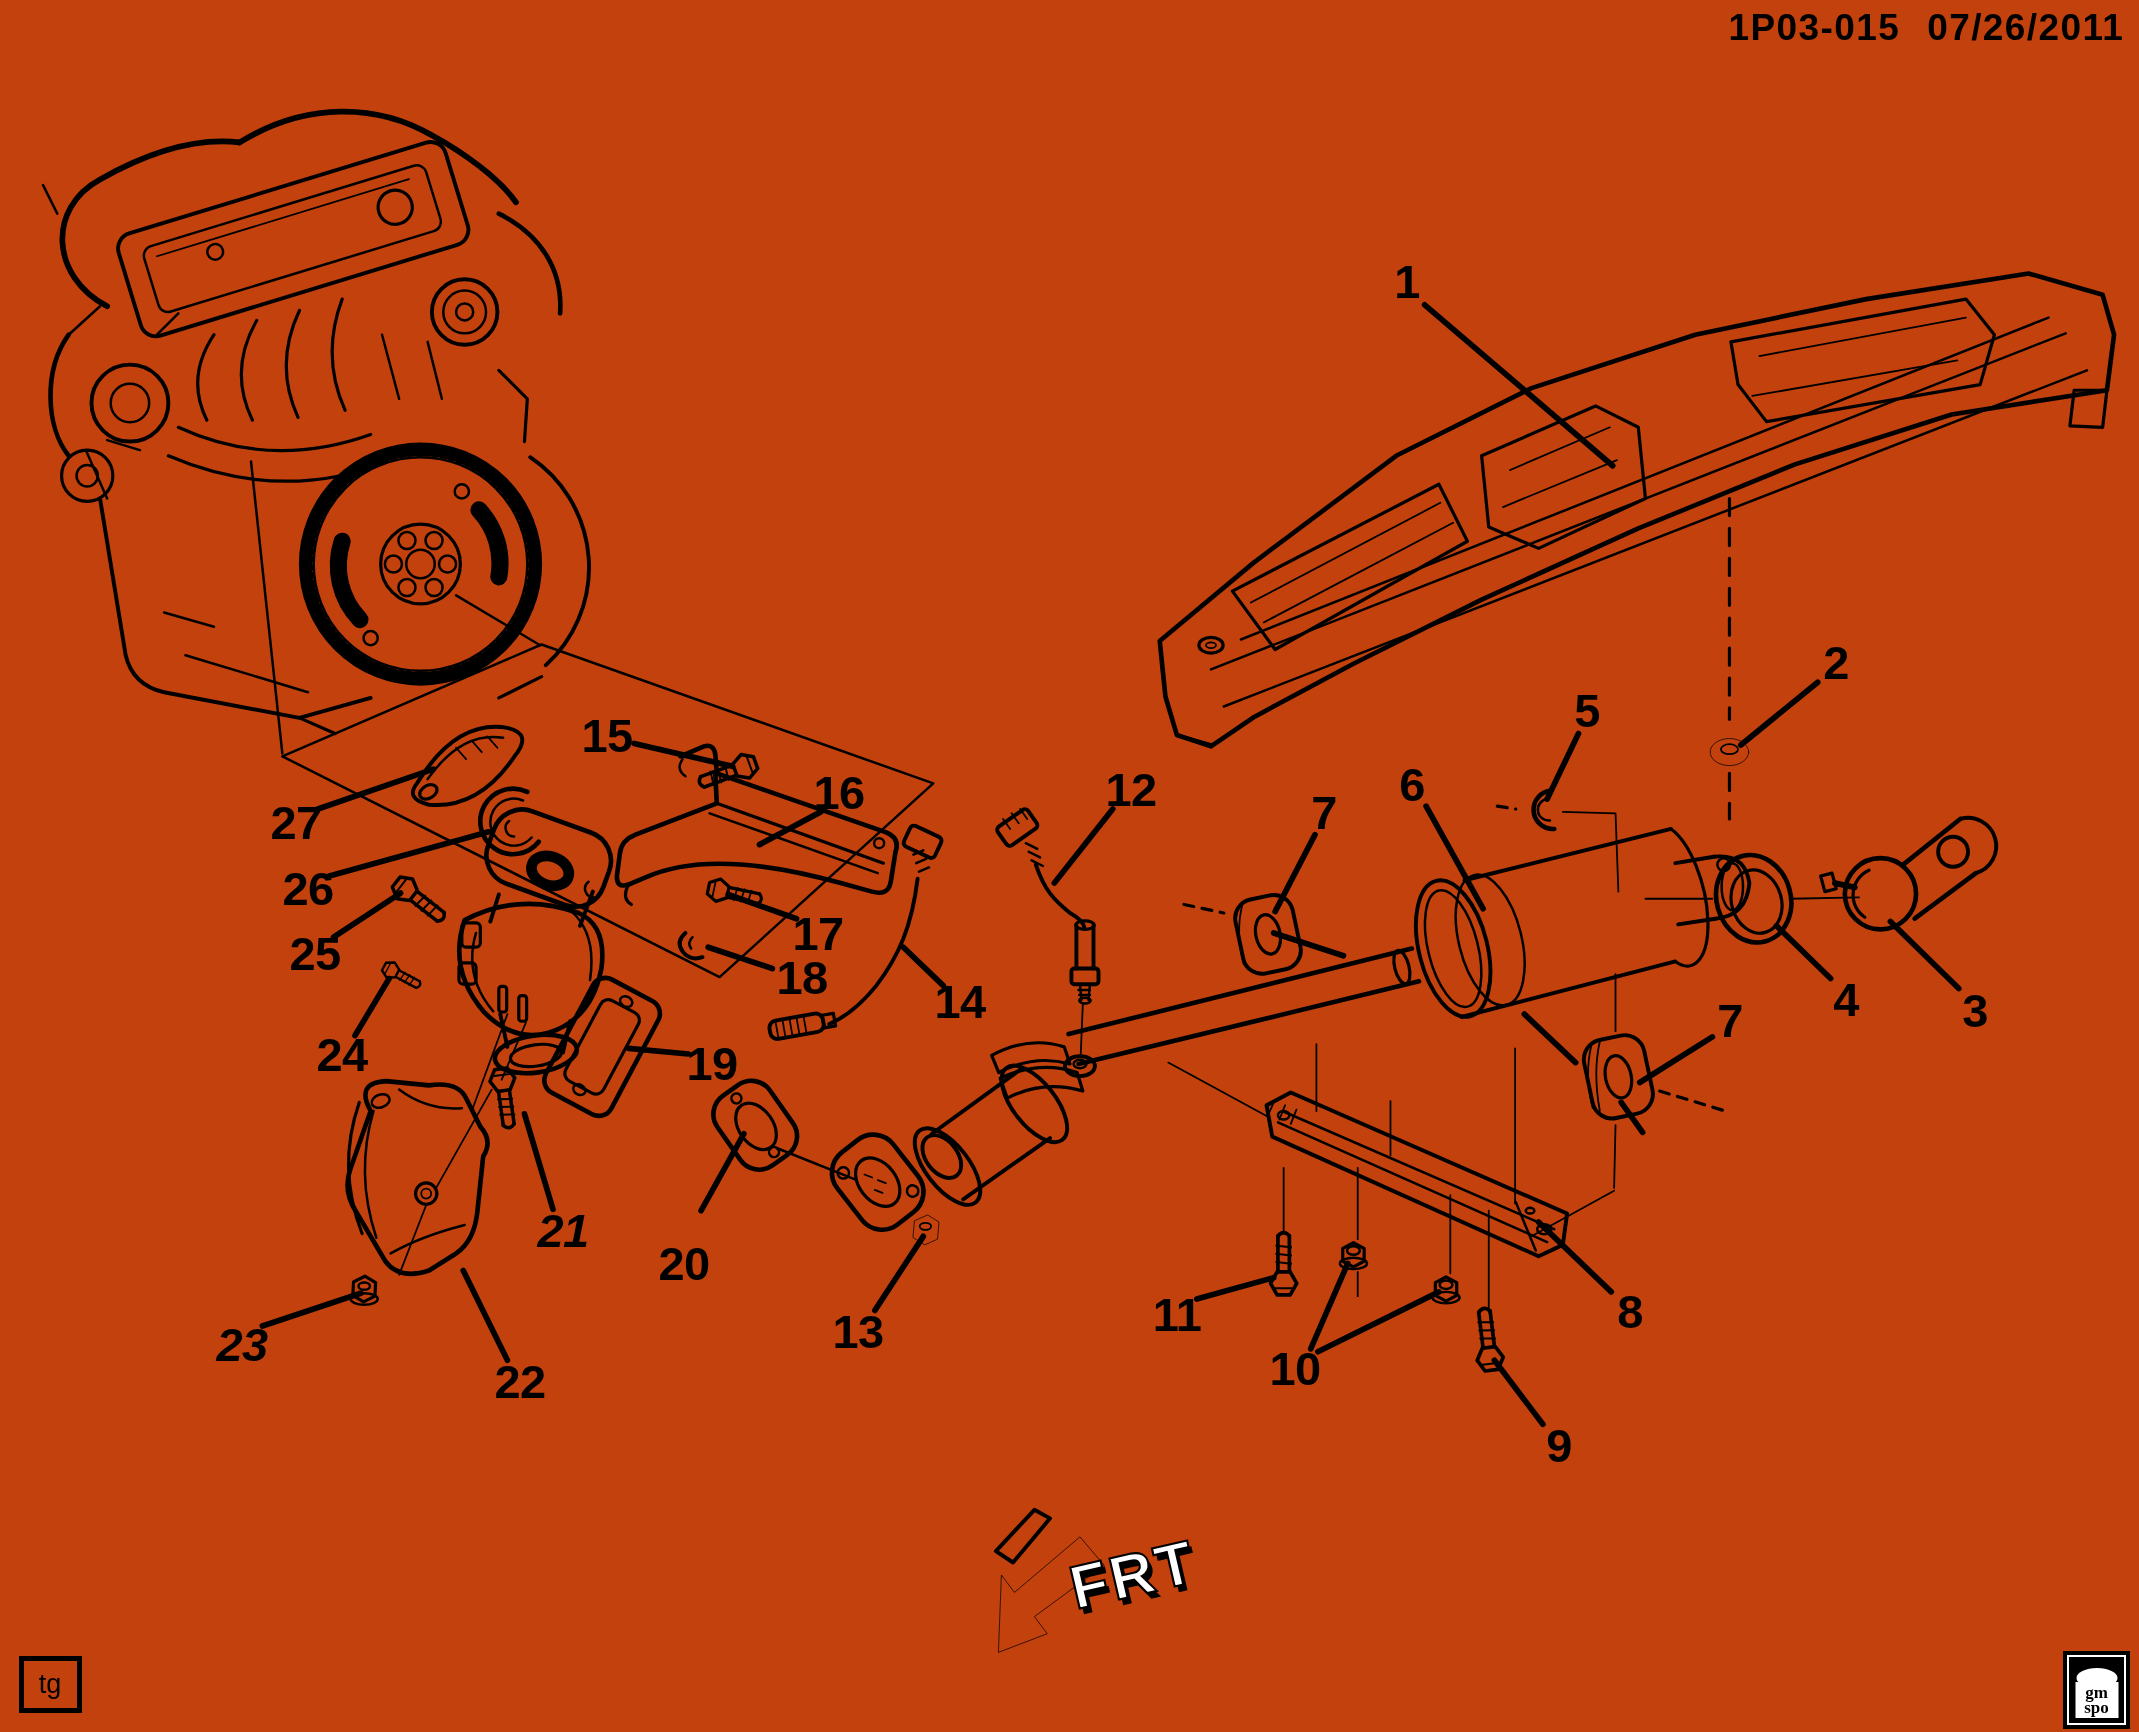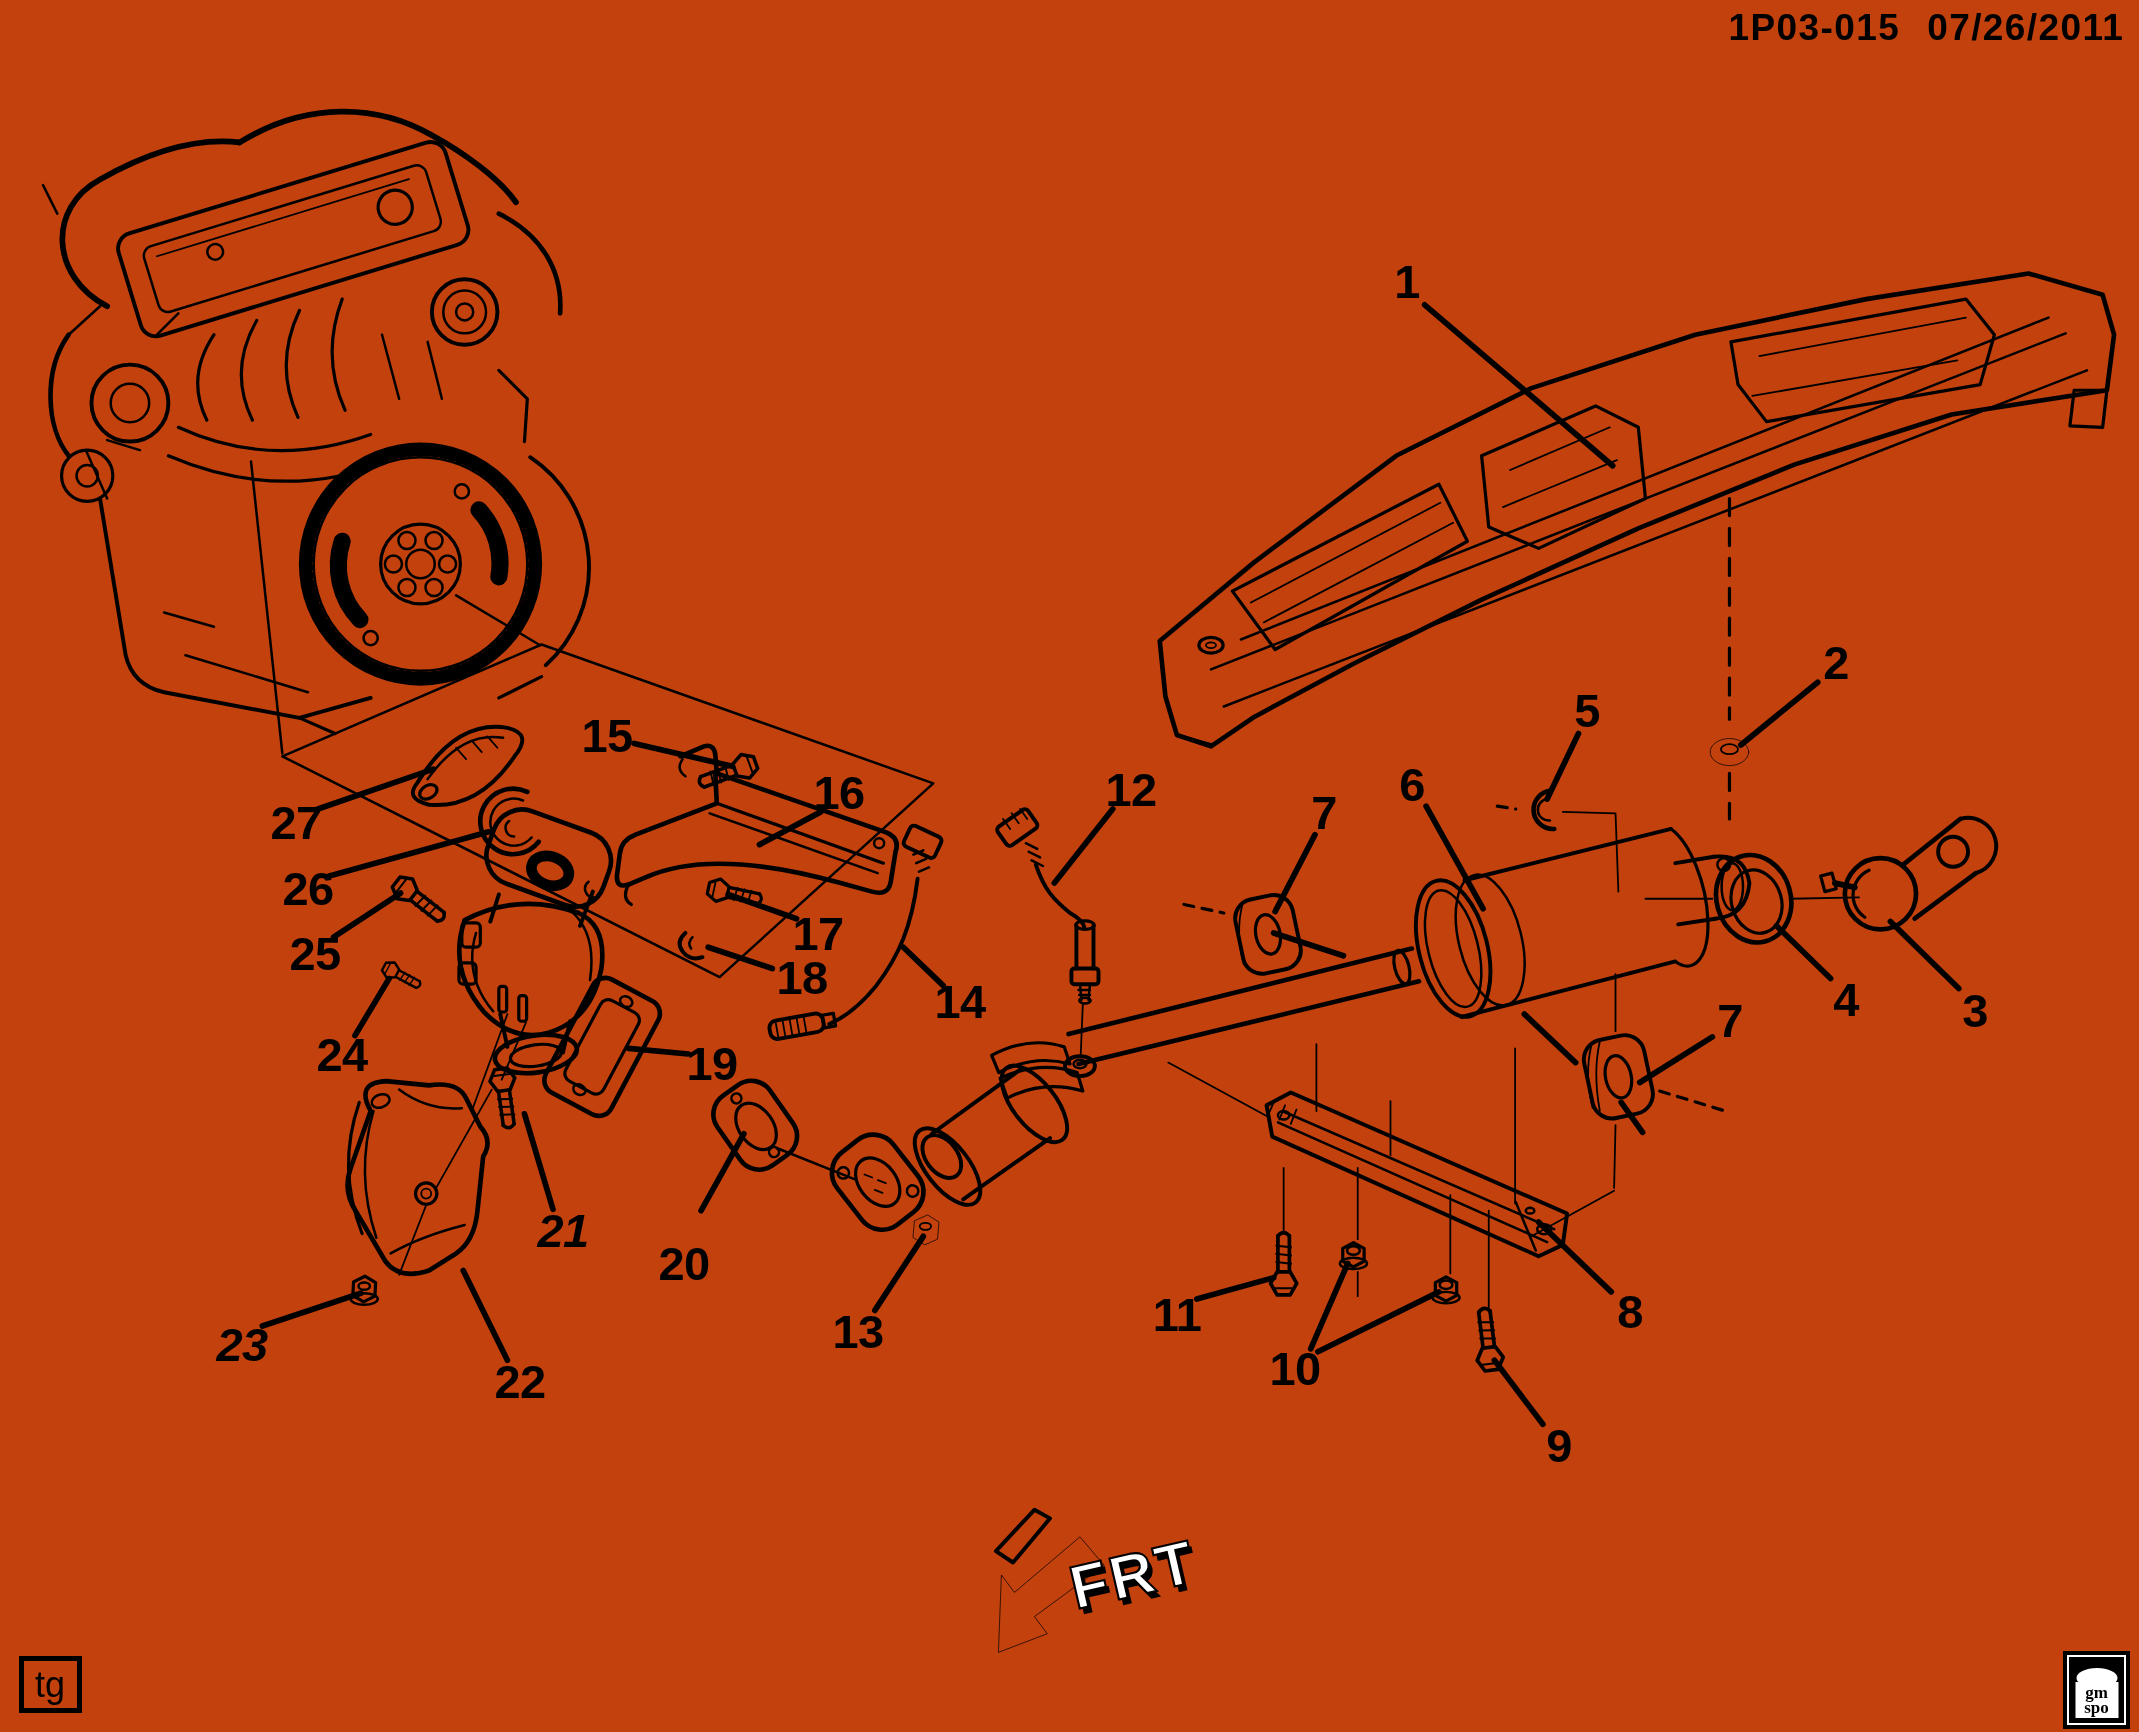--- a/index.html
+++ b/index.html
@@ -16,21 +16,21 @@
   .dash{stroke-dasharray:24 18}
   .dash2{stroke-dasharray:14 12}
   .leader{stroke-width:8;stroke-linecap:butt}
   .header-code{position:absolute;top:7.1px;right:15.7px;font-size:37px;font-weight:700;
       letter-spacing:1.4px;white-space:nowrap;}
   .header-code .sep{display:inline-block;width:27px;}
   .callout-layer{position:absolute;left:0;top:0;width:100%;height:100%;}
   .callout{position:absolute;transform:translate(-50%,-50%);font-size:47px;font-weight:700;
       line-height:1;letter-spacing:-0.7px;}
   .tg-box{position:absolute;left:18.5px;top:1656px;width:53px;height:47px;border:5px solid #000;
-      display:flex;align-items:center;justify-content:center;font-size:36px;}
+      display:flex;align-items:center;justify-content:center;font-size:27px;}
   .gmspo{position:absolute;left:2063px;top:1651px;width:67px;height:78px;background:#000;
       box-sizing:border-box;padding:3.6px;}
   .gmspo-inner{width:100%;height:100%;border:2.8px solid #fff;background:#000;position:relative;box-sizing:border-box;}
   .gmspo-ellipse{position:absolute;left:50%;top:11.4px;transform:translateX(-50%);width:41px;height:20px;
       background:#fff;border-radius:50%;}
   .gmspo-text{position:absolute;left:50%;bottom:5px;transform:translateX(-50%);width:43px;height:36px;
       background:#fff;display:flex;flex-direction:column;align-items:center;justify-content:center;
       font-family:"Liberation Serif", serif;font-weight:700;font-size:17px;line-height:0.92;color:#000;margin-top:8px;}
 </style>
 </head>

